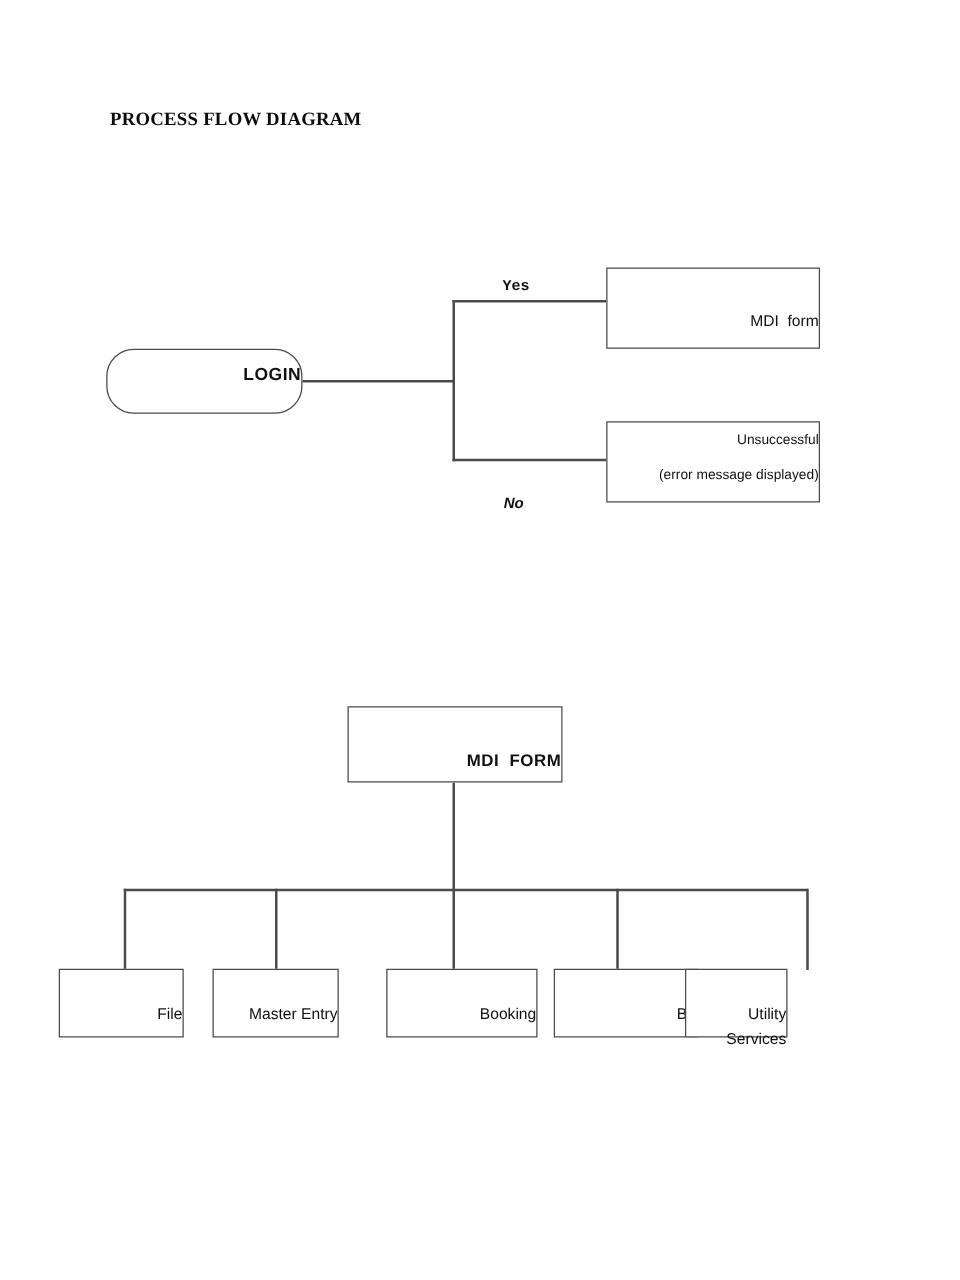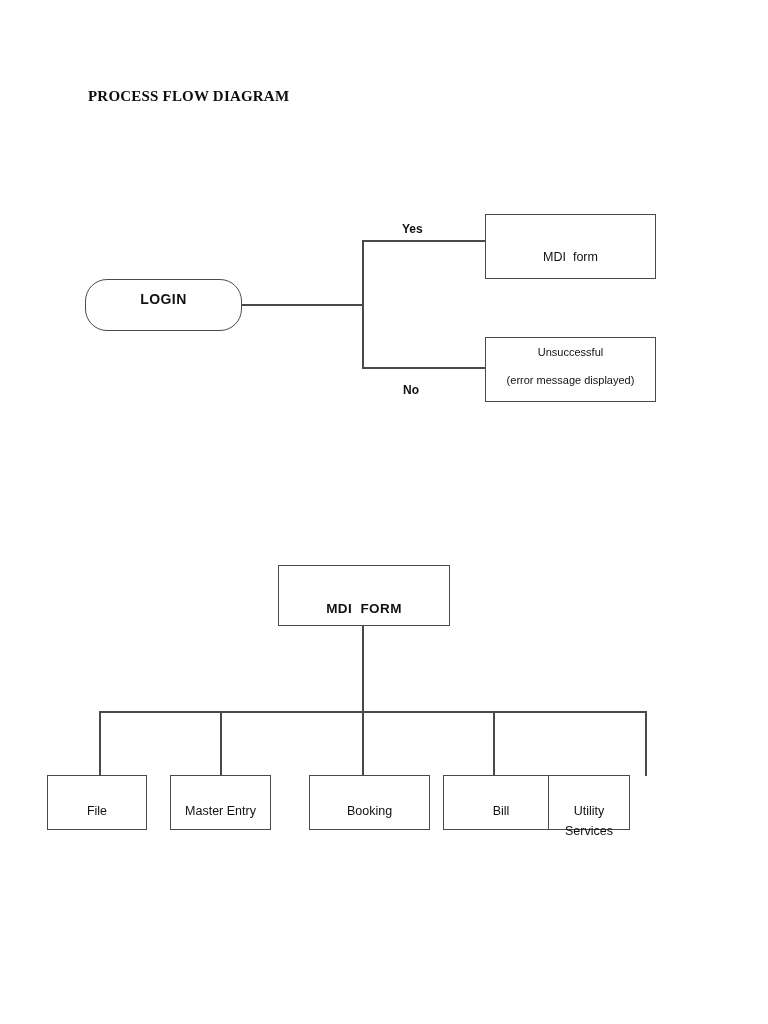--- a/index.html
+++ b/index.html
@@ -36,21 +36,21 @@
   }
 
   
   .node {
     position: absolute;
     box-sizing: border-box;
     background: #ffffff;
     border: 1.6px solid #4a4a4a;
     display: flex;
     flex-direction: column;
-    align-items: center;
+    align-items: flex-end;
     text-align: center;
     font-size: 12.5px;
     color: #111111;
     line-height: 1.45;
   }
   .node .line {
     display: block;
     white-space: pre;
   }
 
@@ -122,22 +122,22 @@
   #conn-drop-utility { left: 645px; top: 711px; height: 65px; }
 
   
   .edge-label {
     position: absolute;
     font-size: 12px;
     font-weight: bold;
     color: #111111;
     white-space: nowrap;
   }
-  #label-yes { left: 402px; top: 222px; }
-  #label-no  { left: 403px; top: 383px; }
+  #label-yes { left: 402px; top: 222px; font-family: Liberation Mono, monospace; }
+  #label-no  { left: 403px; top: 395px; font-style: italic; }
 </style>
 </head>
 <body>
 
 <div id="page">
 
   <div class="doc-title">PROCESS FLOW DIAGRAM</div>
 
   <div>
 

